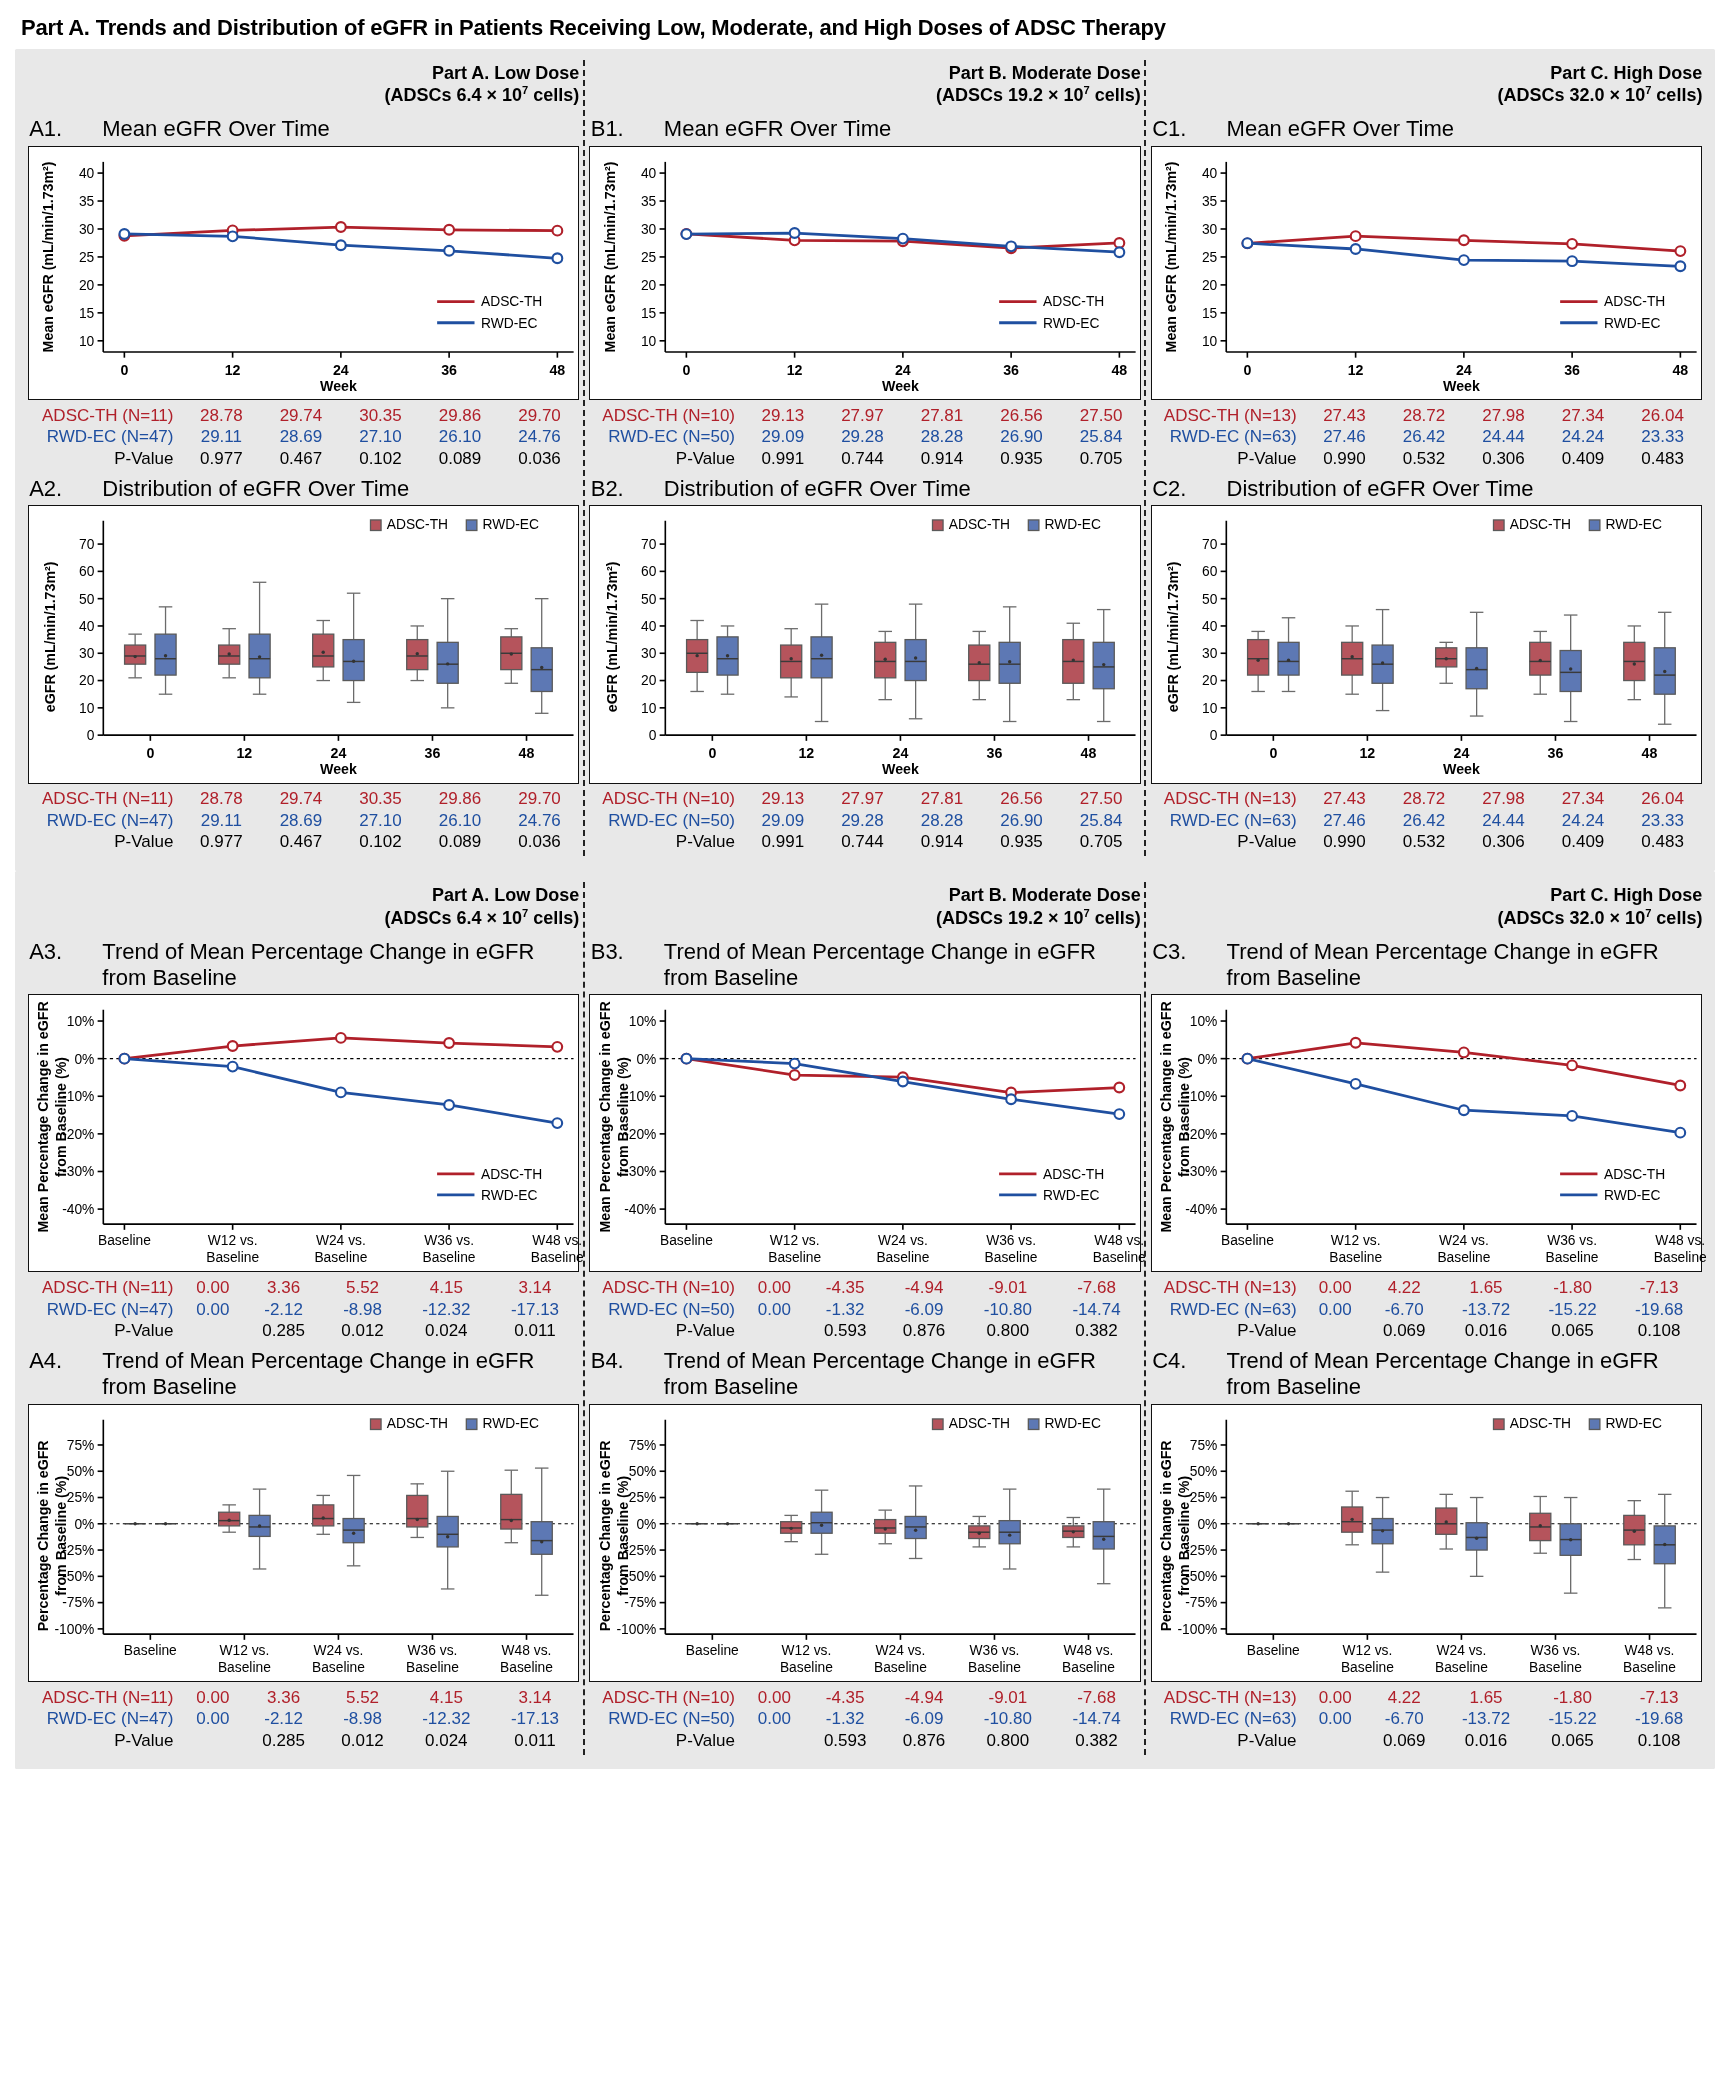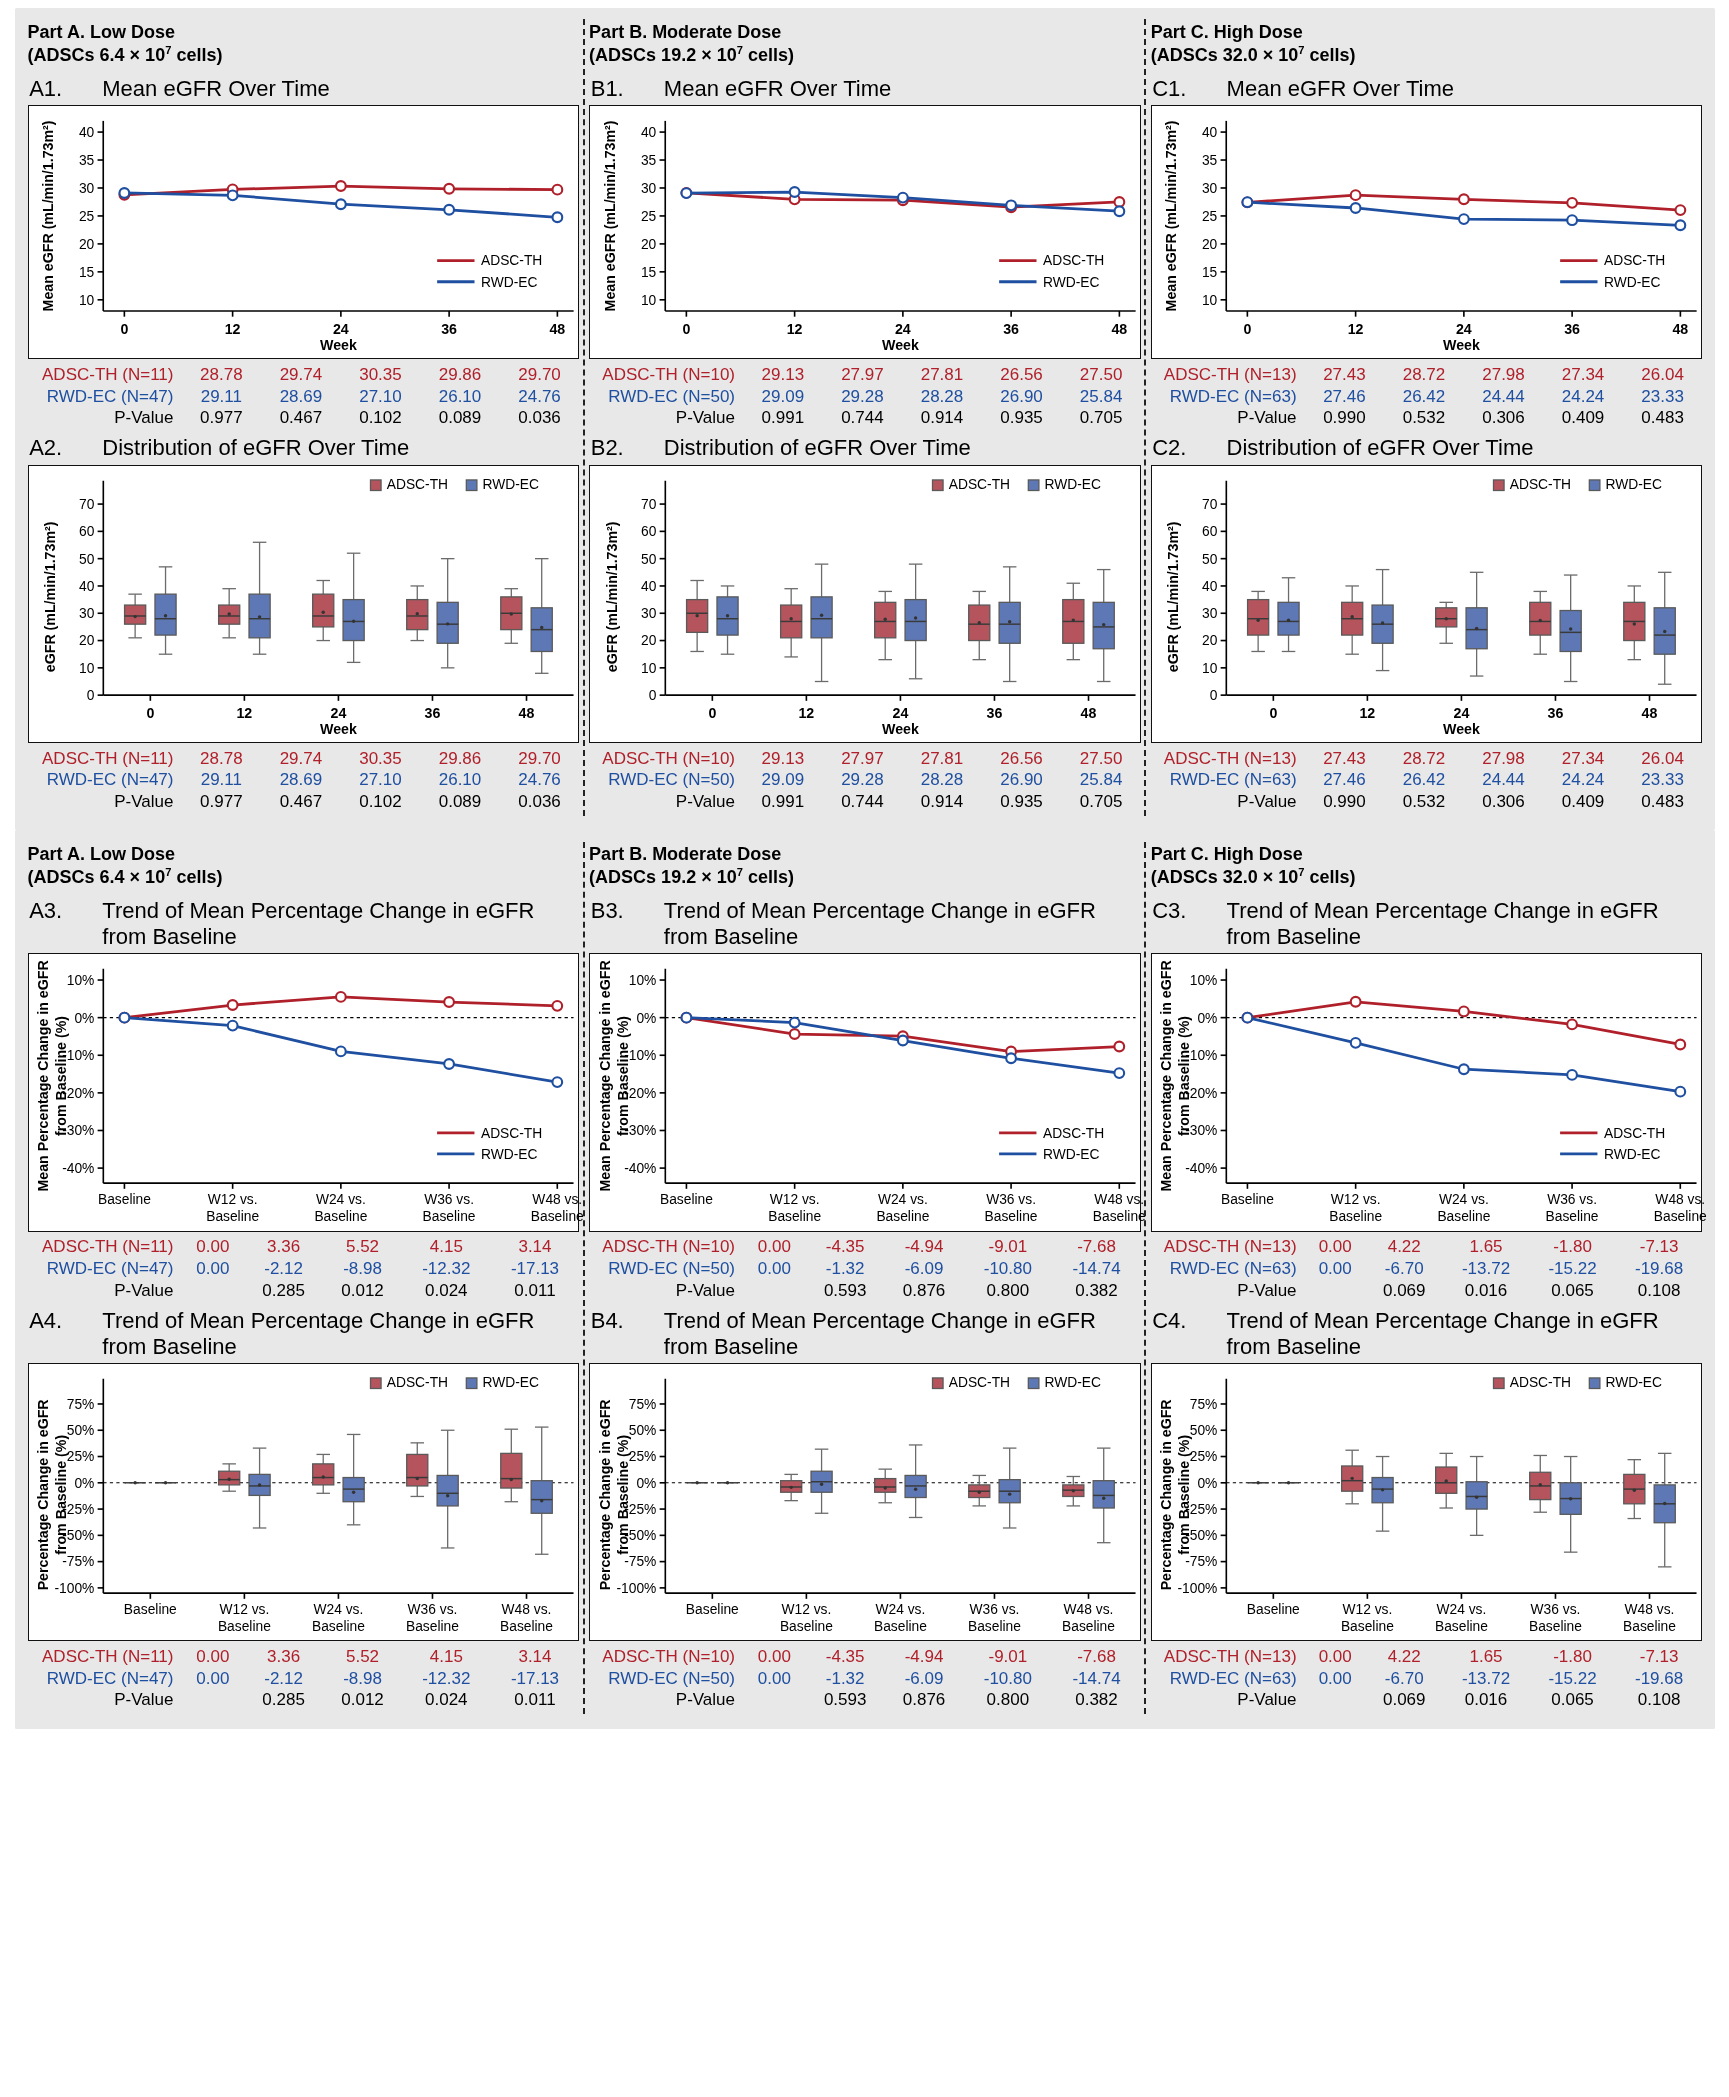--- a/index.html
+++ b/index.html
@@ -29,21 +29,21 @@
 
   .cols { display: flex; align-items: stretch; }
   .col { width: 33.333%; position: relative; padding: 0 4.9px; }
   .col.sep-left::before {
     content:"";
     position:absolute; left:-1.6px; top:3.3px; bottom:3.3px;
     border-left: 2.4px dashed #222;
   }
 
   .col-head {
-    text-align: left;
+    text-align: right;
     font-size: 18px;
     font-weight: bold;
     line-height: 1.25;
     padding: 4.9px 0 8.1px 0;
   }
   .col-head .sub { font-weight: bold; }
 
   .panel-label {
     font-size: 22px;
     margin: 1.6px 0 3.3px 1.6px;
@@ -90,20 +90,21 @@
   .whisk { stroke:#6b6b6b; stroke-width:1.6; }
   .medl { stroke:#3a3a3a; stroke-width:1.8; }
   .meanpt { fill:#333; }
   sup { font-size: 0.62em; vertical-align: super; }
 </style>
 </head>
 <body>
 
 <div class="page">
 
+  <div class="part-title">Part A. Trends and Distribution of eGFR in Patients Receiving Low, Moderate, and High Doses of ADSC Therapy</div>
 
   <div class="part-block">
     <div class="cols">
       <div class="col">
         <div class="col-head">
           <div>Part A. Low Dose</div>
           <div class="sub"><span>(ADSCs 6.4 × 10</span><sup>7</sup><span> cells)</span></div>
         </div>
         <div class="panel-label">
           <span class="code">A1.</span>

